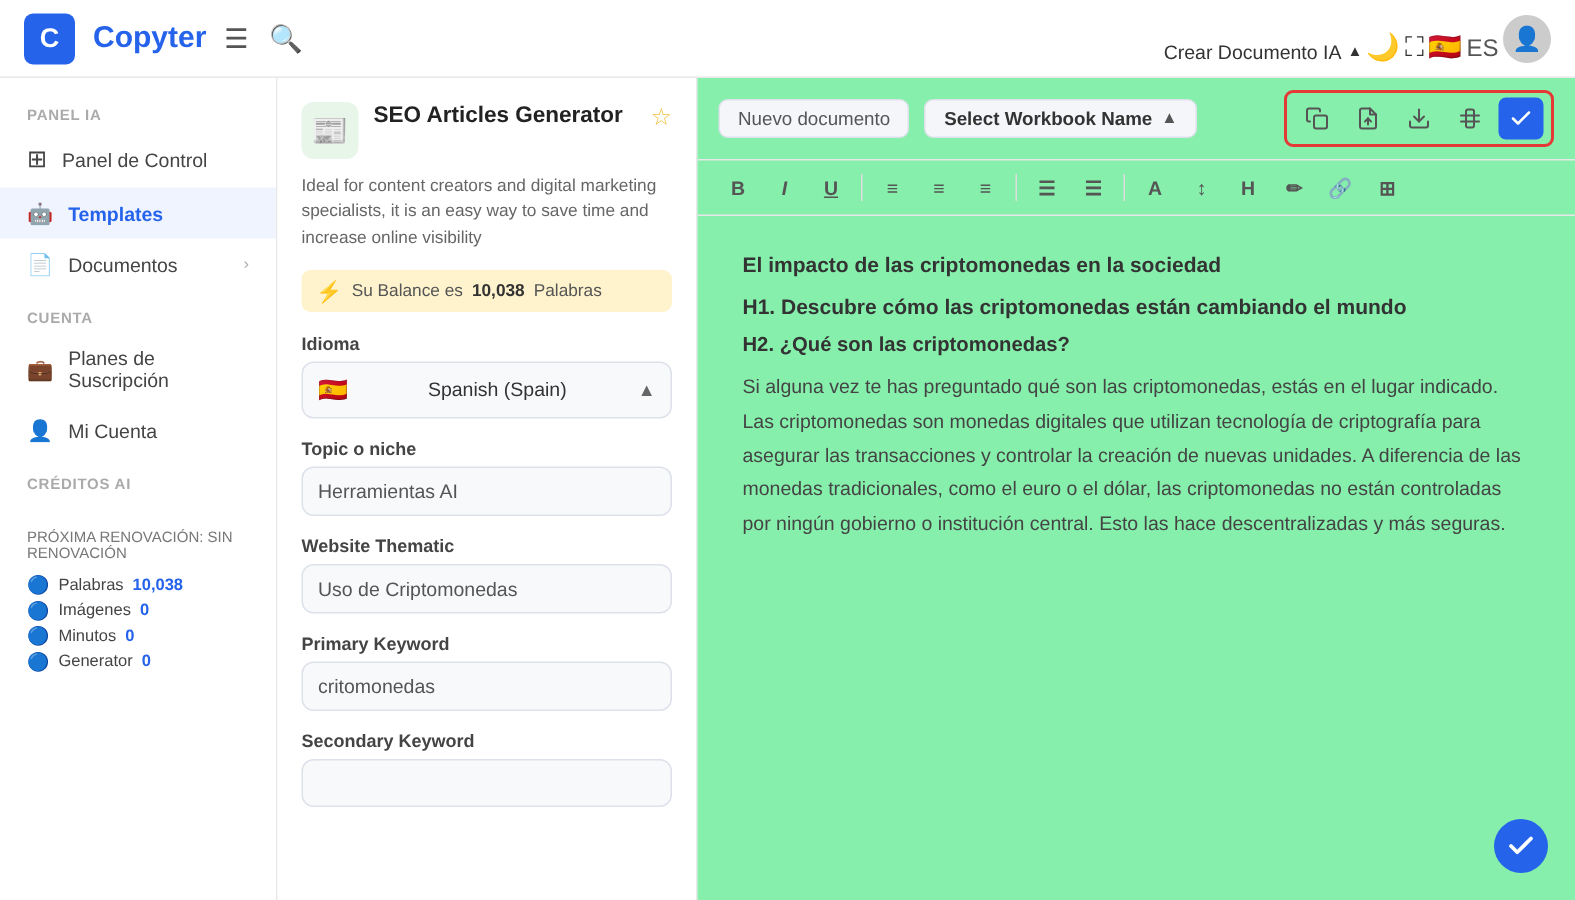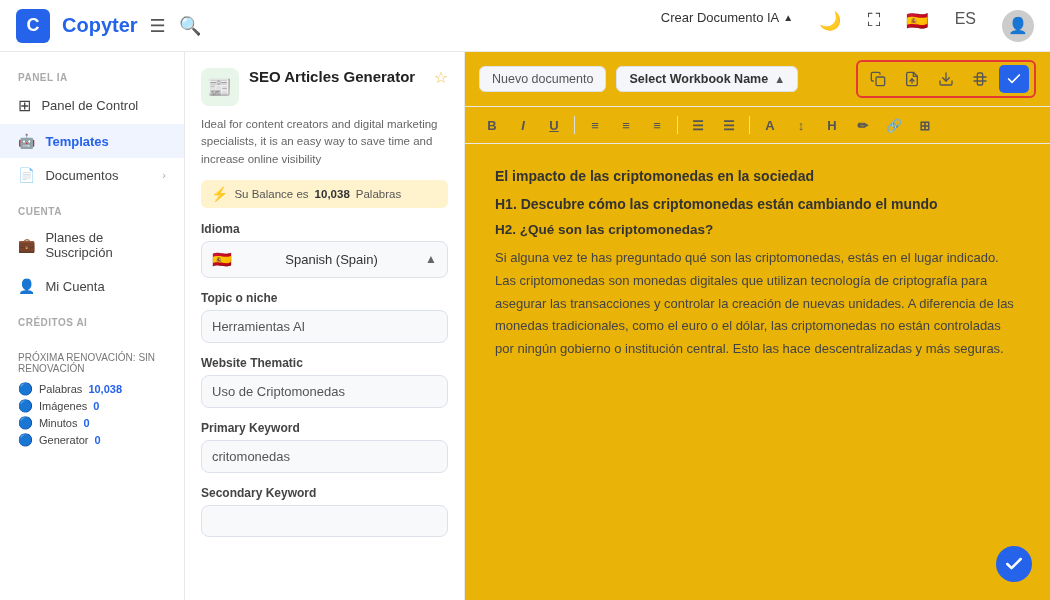--- a/index.html
+++ b/index.html
@@ -12,21 +12,21 @@
       justify-content: space-between;
     }
     .header-left { display: flex; align-items: center; gap: 12px; }
     .logo-box {
       width: 34px; height: 34px; background: #2563eb; color: #fff;
       display: flex; align-items: center; justify-content: center;
       font-weight: 900; font-size: 18px; border-radius: 6px;
     }
     .logo-text { font-size: 20px; font-weight: 700; color: #2563eb; }
     .header-icons { display: flex; align-items: center; gap: 14px; color: #555; }
-    .header-right { display: flex; align-items: flex-start; gap: 26px; }
+    .header-right { display: flex; align-items: flex-end; gap: 3px; }
     .header-btn-text { font-size: 13px; color: #333; display: flex; align-items: center; gap: 4px; }
     .flag-emoji { font-size: 18px; }
     .avatar {
       width: 32px; height: 32px; border-radius: 50%; background: #ccc;
       display: flex; align-items: center; justify-content: center;
       font-size: 16px; color: #888;
     }
 
     
     .main-layout { display: flex; flex: 1; overflow: hidden; }
@@ -93,21 +93,21 @@
     }
     .select-field .flag { font-size: 16px; margin-right: 6px; }
     .select-arrow { color: #666; font-size: 12px; }
     .text-field-input {
       width: 100%; border: 1px solid #dde1ea; border-radius: 8px; padding: 8px 10px;
       font-size: 13px; color: #555; background: #f8f9fb;
     }
 
     
     .editor-panel {
-      flex: 1; display: flex; flex-direction: column; background: #eab308; overflow: hidden;
+      flex: 1; display: flex; flex-direction: column; background: #86efac; overflow: hidden;
     }
     .editor-toolbar-top {
       display: flex; align-items: center; padding: 8px 14px; border-bottom: 1px solid #e8e8e8;
       gap: 10px; flex-shrink: 0;
     }
     .doc-name-btn {
       background: #f5f6fa; border: 1px solid #dde1ea; border-radius: 6px;
       padding: 5px 12px; font-size: 12.5px; color: #555; cursor: pointer;
       display: flex; align-items: center;
     }

